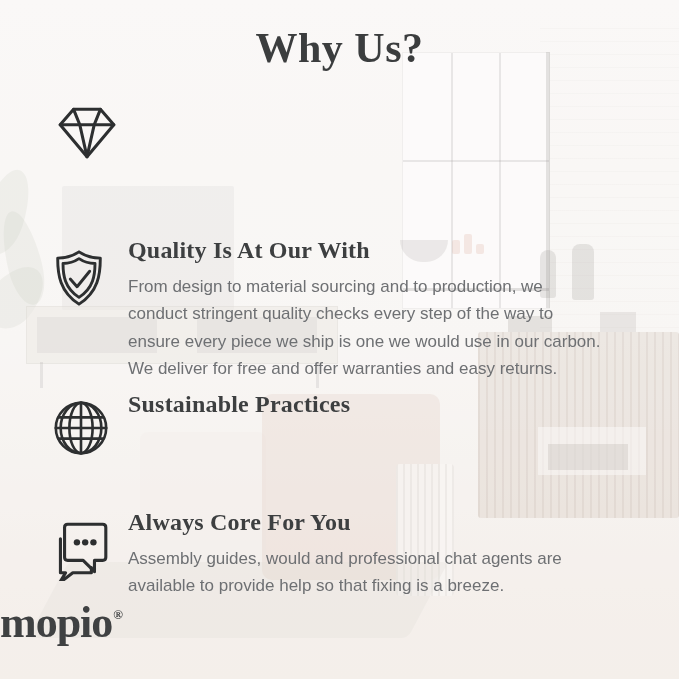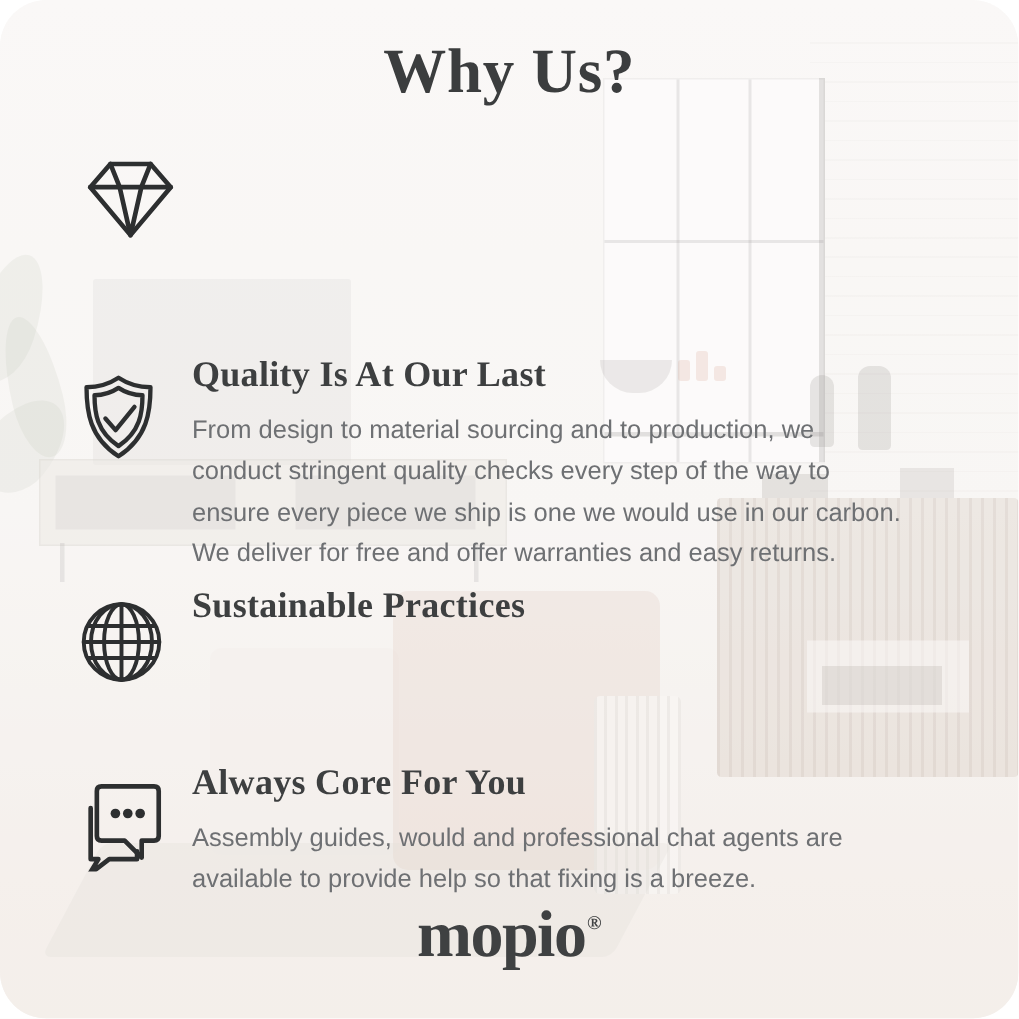--- a/index.html
+++ b/index.html
@@ -1,20 +1,19 @@
 <!DOCTYPE html>
 <html><head>
 <meta charset="utf-8">
 <style>
   html,body{margin:0;padding:0;}
   .canvas{
     position:relative;width:679px;height:679px;overflow:hidden;
     background:linear-gradient(180deg,#f8f7f5 0%,#f6f4f1 50%,#f0eae4 86%,#efe8e1 100%);
     font-family:"Liberation Sans","DejaVu Sans",sans-serif;
-    border-radius:31px;
   }
   
   .bg{position:absolute;inset:0;pointer-events:none;}
   .bg *{position:absolute;}
   .bg-brick{left:540px;top:28px;width:139px;height:300px;
     background:repeating-linear-gradient(0deg,rgba(205,200,194,.20) 0 1px,transparent 1px 13px);opacity:.7;}
   .bg-window{left:402px;top:52px;width:146px;height:255px;background:#fcfbfa;
     border:1px solid rgba(120,116,112,.14);}
   .bg-window i{position:absolute;background:rgba(95,92,88,.20);}
   .bg-window .v1{left:33%;top:0;width:2px;height:100%;}
@@ -63,21 +62,21 @@
   .icon-col{flex:0 0 82px;position:relative;}
   .icon-col svg{position:absolute;color:#2d2f30;}
   .sec1 svg{left:8px;top:6px;width:66px;height:66px;}
   .sec2 svg{left:2px;top:7px;width:62px;height:68px;}
   .sec3 svg{left:4px;top:6px;width:62px;height:62px;}
   .sec4 svg{left:-2px;top:6px;width:70px;height:66px;}
   .text-col{flex:1;}
   .sec-heading{font-family:"Liberation Serif","DejaVu Serif",serif;font-weight:700;
     font-size:24px;color:#3d3f40;line-height:1.15;margin:0 0 8px 0;letter-spacing:.2px;}
   .sec-body{font-size:17px;line-height:1.62;color:#6e7073;white-space:pre-line;margin:0;}
-  .brand{position:absolute;top:597px;left:0;width:100%;text-align:center;
+  .brand{position:absolute;top:597px;left:0;width:100%;
     font-family:"Liberation Serif","DejaVu Serif",serif;font-weight:700;
     font-size:44px;color:#3f4142;letter-spacing:-1px;}
   .brand sup{font-size:13px;letter-spacing:0;vertical-align:18px;margin-left:1px;}
 </style>
 </head>
 <body>
 
 <div class="canvas">
 
   <div class="bg">
@@ -133,21 +132,21 @@
 
     <div class="section sec2">
       <div class="icon-col">
         <svg viewBox="0 0 64 64" fill="none" stroke="currentColor" stroke-width="3" stroke-linejoin="round" stroke-linecap="round">
           <path d="M32 5 C26 9 18 11.5 10 11.5 C10 28 12 46 32 59 C52 46 54 28 54 11.5 C46 11.5 38 9 32 5 Z"></path>
           <path d="M32 12 C27.5 15 21.5 17 15.5 17 C15.5 29 17 42 32 52 C47 42 48.5 29 48.5 17 C42.5 17 36.5 15 32 12 Z"></path>
           <path d="M23 33 L30 41 L43 25"></path>
         </svg>
       </div>
       <div class="text-col">
-        <h2 class="sec-heading">Quality Is At Our Last</h2>
+        <h2 class="sec-heading">Quality Is At Our With</h2>
         <p class="sec-body">From design to material sourcing and to production, we
 conduct stringent quality checks every step of the way to
 ensure every piece we ship is one we would use in our carbon.
 We deliver for free and offer warranties and easy returns.</p>
       </div>
     </div>
 
     <div class="section sec3">
       <div class="icon-col">
         <svg viewBox="0 0 64 64" fill="none" stroke="currentColor" stroke-width="2.7" stroke-linecap="round">

